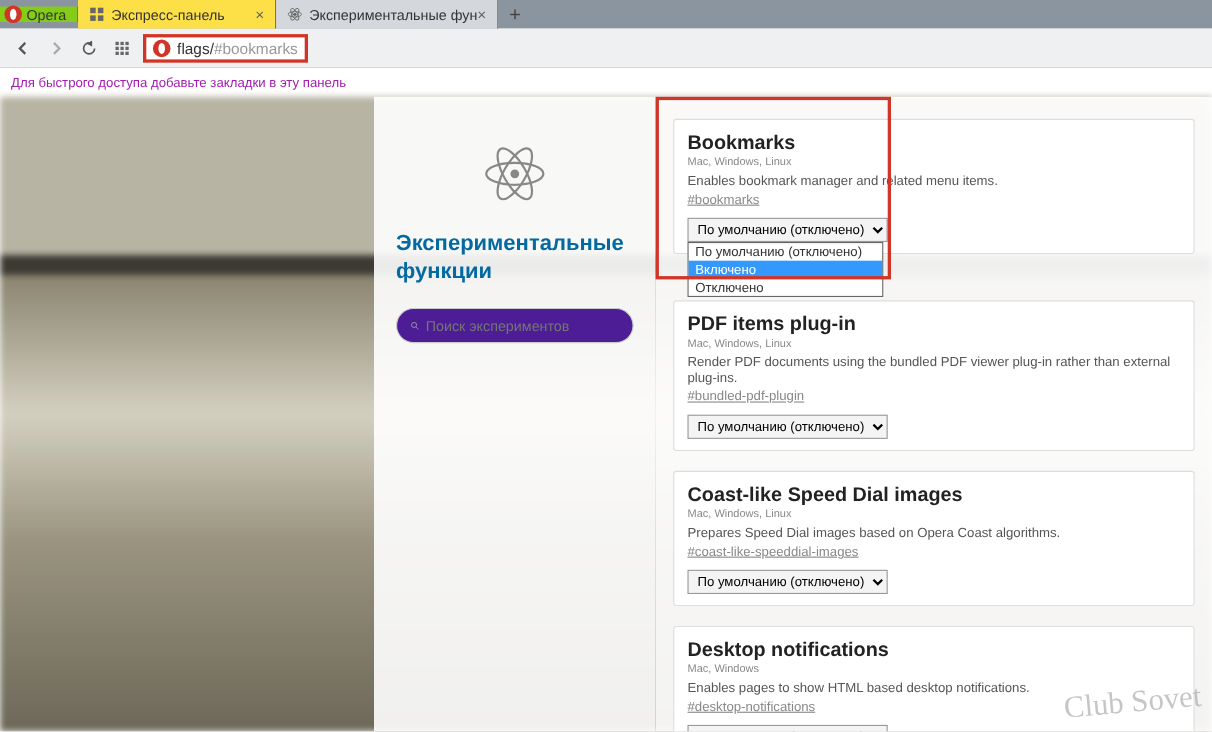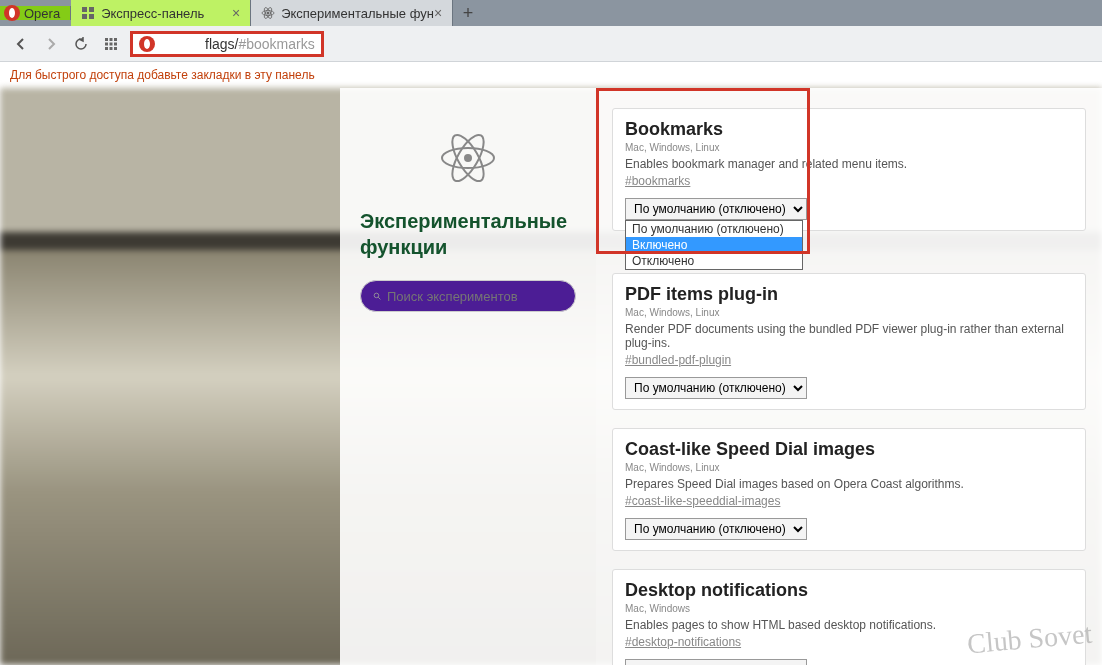--- a/index.html
+++ b/index.html
@@ -4,48 +4,48 @@
 <style>
 * { box-sizing: border-box; margin: 0; padding: 0; }
 body { font-family: Arial, sans-serif; font-size: 13px; color: #333; background: #fff; width: 1102px; height: 665px; overflow: hidden; position: relative; }
 
 
 .titlebar { height: 26px; background: #8b95a0; display: flex; align-items: center; }
 .opera-badge { background: #84cc16; height: 14px; display: flex; align-items: center; padding: 0 10px 0 4px; border-right: 1px solid #6b7580; }
 .opera-logo { width: 16px; height: 16px; background: #d13528; border-radius: 50%; margin-right: 4px; position: relative; }
 .opera-logo::after { content: ''; position: absolute; width: 6px; height: 10px; background: #fff; border-radius: 50%; left: 5px; top: 3px; }
 .titlebar-tabs { display: flex; height: 26px; }
-.tab { display: flex; align-items: center; padding: 0 10px; border-right: 1px solid #6b7580; color: #333; background: #bef264; min-width: 180px; position: relative; }
+.tab { display: flex; align-items: center; padding: 0 10px; border-right: 1px solid #6b7580; color: #333; background: #fde047; min-width: 180px; position: relative; }
 .tab.active { background: #d4d8dc; }
 .tab-icon { width: 14px; height: 14px; margin-right: 6px; flex-shrink: 0; }
 .tab-close { margin-left: auto; color: #666; font-size: 14px; line-height: 1; cursor: pointer; }
 .new-tab { width: 30px; display: flex; align-items: center; justify-content: center; color: #444; font-size: 18px; }
 
 
 .navbar { height: 36px; background: #eef0f2; display: flex; align-items: center; padding: 0 10px; border-bottom: 1px solid #d0d4d8; }
 .nav-btn { width: 22px; height: 22px; display: flex; align-items: center; justify-content: center; margin-right: 8px; color: #666; }
-.addr-box { display: flex; align-items: center; height: 26px; border: 3px solid #d13528; background: #fff; padding: 0 6px; gap: 44px; }
+.addr-box { display: flex; align-items: center; height: 26px; border: 3px solid #d13528; background: #fff; padding: 0 6px; }
 .addr-logo { width: 16px; height: 16px; background: #d13528; border-radius: 50%; margin-right: 6px; position: relative; }
 .addr-logo::after { content: ''; position: absolute; width: 6px; height: 10px; background: #fff; border-radius: 50%; left: 5px; top: 3px; }
 .addr-text { font-size: 14px; }
 .addr-text .gray { color: #999; }
 
 
-.hintbar { padding: 6px 10px; font-size: 12px; color: #c2410c; background: #fff; }
+.hintbar { padding: 6px 10px; font-size: 12px; color: #a21caf; background: #fff; }
 
 
 .main { display: flex; height: 577px; position: relative; }
 .bg-img { position: absolute; inset: 0; background: linear-gradient(to bottom, #b8b4a4 0%, #b8b4a4 25%, #3d3a33 25%, #3d3a33 28%, #8a8470 28%, #d4d0c0 50%, #9a9480 70%, #6d6858 100%); filter: blur(3px); }
 
 
 .sidebar { width: 596px; position: relative; z-index: 1; display: flex; }
 .sidebar-spacer { width: 340px; }
 .sidebar-panel { width: 256px; background: rgba(255,255,255,0.9); padding: 40px 20px 20px 20px; display: flex; flex-direction: column; align-items: center; }
 .atom-icon { width: 60px; height: 60px; margin-bottom: 20px; }
-.sidebar-title { font-size: 20px; font-weight: bold; color: #14532d; text-align: left; width: 100%; margin-bottom: 20px; line-height: 1.3; }
+.sidebar-title { font-size: 20px; font-weight: bold; color: #0369a1; text-align: left; width: 100%; margin-bottom: 20px; line-height: 1.3; }
 .search-box { width: 100%; height: 32px; border: 1px solid #ccc; border-radius: 16px; display: flex; align-items: center; padding: 0 12px; background: #4c1d95; }
 .search-box input { border: none; outline: none; background: transparent; flex: 1; font-size: 13px; color: #888; }
 
 
 .content { flex: 1; background: rgba(255,255,255,0.92); position: relative; z-index: 1; padding: 20px 16px; overflow: hidden; }
 .flag-item { border: 1px solid #ddd; border-radius: 3px; padding: 10px 12px; margin-bottom: 18px; background: #fff; }
 .flag-title { font-weight: bold; font-size: 18px; color: #222; margin-bottom: 2px; }
 .flag-platforms { font-size: 10px; color: #888; margin-bottom: 4px; }
 .flag-desc { font-size: 12px; color: #555; margin-bottom: 2px; }
 .flag-anchor { font-size: 12px; color: #888; text-decoration: underline; margin-bottom: 10px; display: inline-block; }

